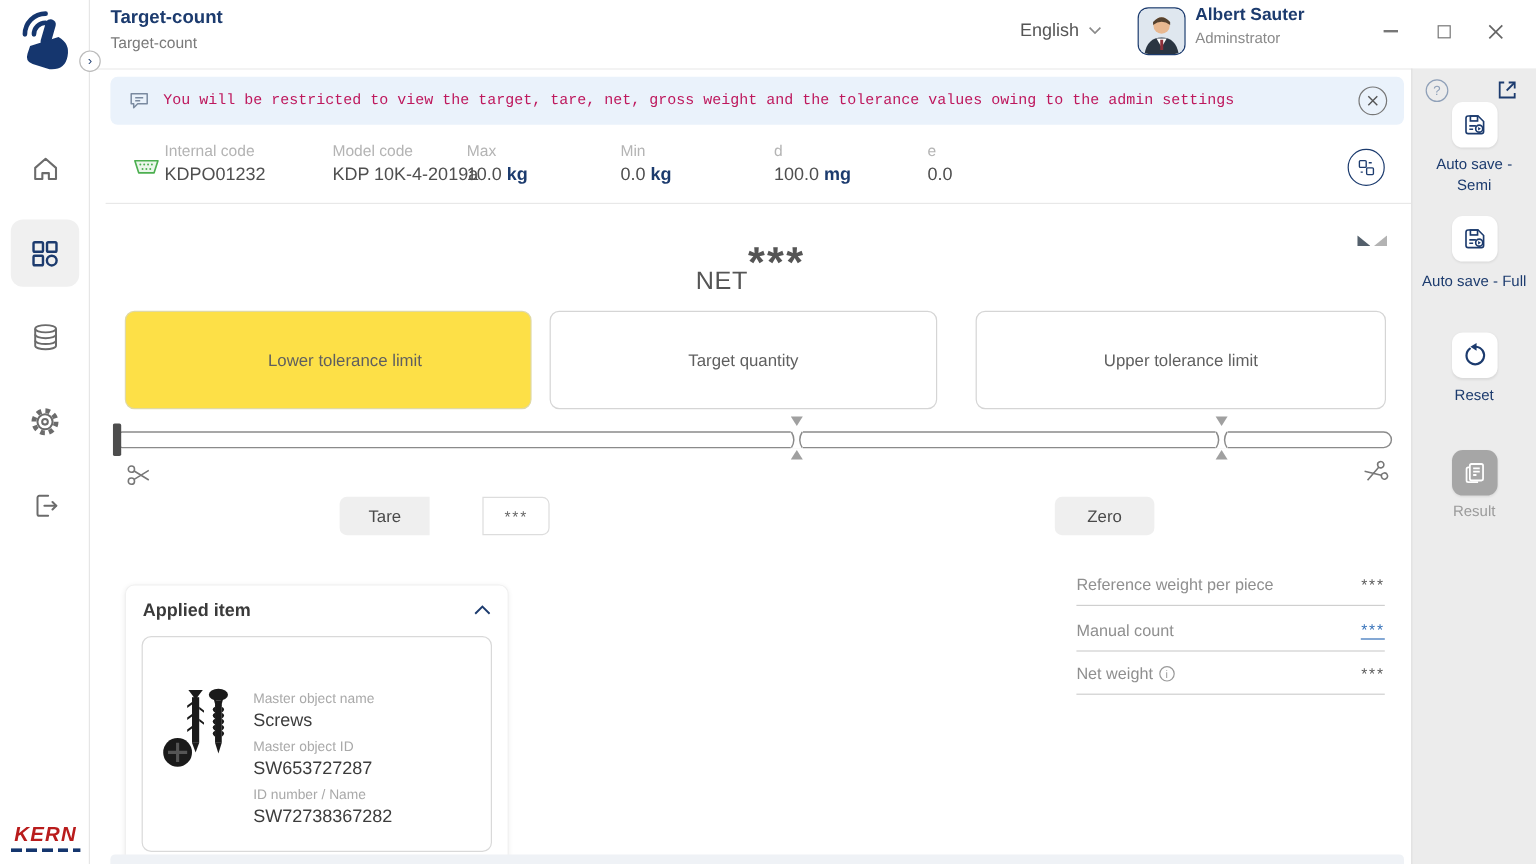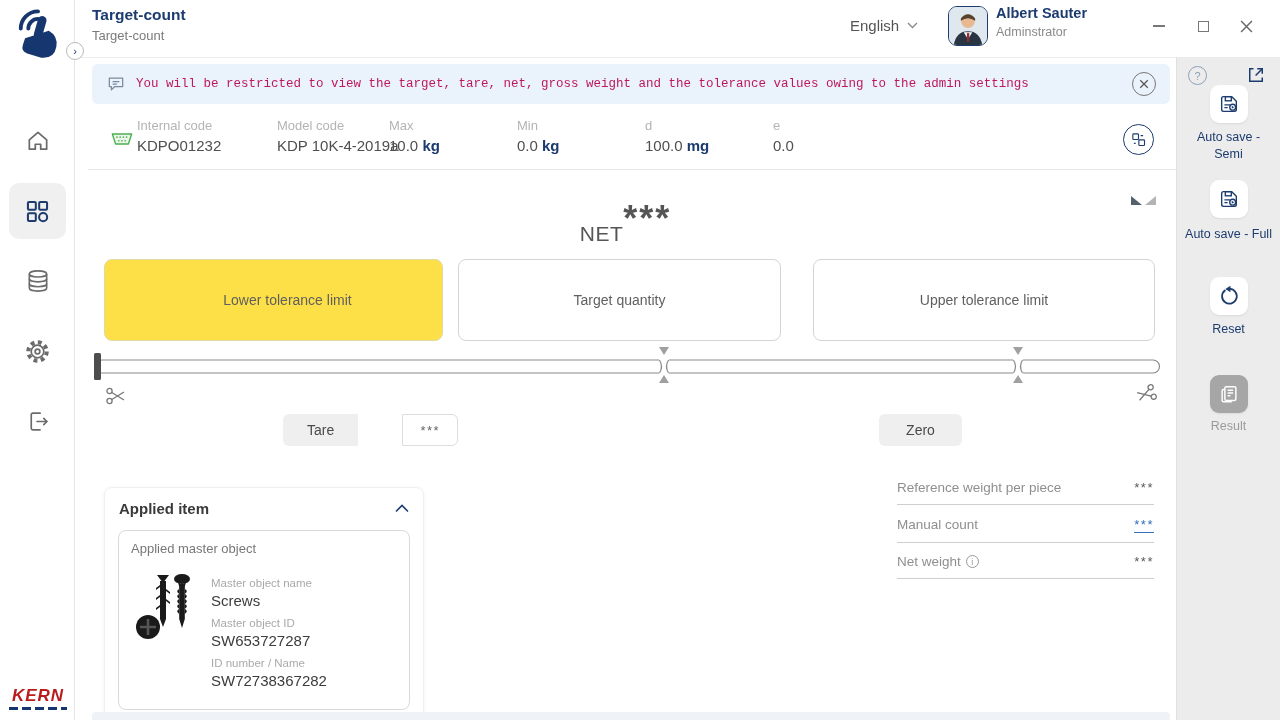--- a/index.html
+++ b/index.html
@@ -104,21 +104,21 @@
     border:1px solid #d9d9d9; border-radius:8px; padding:10px 12px; }
   .applied-card-title { color:#777; font-size:13px; }
   .item-img { position:absolute; left:8px; top:30px; width:74px; height:90px;
     border-radius:6px; background:#fff; }
   .item-fields { position:absolute; left:92px; top:30px; }
   .item-label { color:#a9a9a9; font-size:11.5px; margin-top:8px; }
   .item-label:first-child { margin-top:16px; }
   .item-value { color:#3c3c3c; font-size:15px; margin-top:3px; }
 
   .meas-row { position:absolute; left:822px; width:257px; display:flex;
-    justify-content:space-between; align-items:flex-start; padding-bottom:9px;
+    justify-content:space-between; align-items:center; padding-bottom:9px;
     border-bottom:1px solid #cfcfcf; }
   .meas-label { color:#8f8f8f; font-size:13.5px; display:flex; align-items:center; gap:5px; }
   .meas-value { color:#5a5a5a; font-size:13px; letter-spacing:1.5px; }
   .meas-value.link { color:#3470b8; border-bottom:1.4px solid #3470b8; }
   .info-i { width:13px; height:13px; border:1.1px solid #999; border-radius:50%;
     font-size:9px; color:#999; display:inline-flex; align-items:center; justify-content:center; }
   .bottom-strip { position:absolute; left:17px; right:6px; bottom:0; height:8px;
     background:#eff2f6; border-radius:4px 4px 0 0; }
 
   
@@ -359,21 +359,20 @@
     </div>
 
     <div class="applied">
       <div class="applied-head">
         <span class="applied-title">Applied item</span>
         <svg width="14" height="9" viewBox="0 0 14 9">
           <polyline points="1,7.5 7,1.5 13,7.5" fill="none" stroke="#1c3b6e" stroke-width="1.6"></polyline>
         </svg>
       </div>
       <div class="applied-card">
-        <div class="applied-card-title">Applied master object</div>
         <div class="item-img">
           <svg width="74" height="90" viewBox="0 0 74 90">
             <rect width="74" height="90" rx="6" fill="#fff"></rect>
             <g fill="#1a1a1a">
               <path d="M30 14 h12 l-6 8 z"></path>
               <rect x="33" y="20" width="6" height="38"></rect>
               <path d="M33 24 l-4 3 v2 l4 -3 z M39 28 l4 3 v2 l-4 -3 z M33 34 l-4 3 v2 l4 -3 z M39 38 l4 3 v2 l-4 -3 z M33 44 l-4 3 v2 l4 -3 z"></path>
               <polygon points="33,58 39,58 36,66"></polygon>
               <ellipse cx="55" cy="18" rx="8" ry="5"></ellipse>
               <path d="M51 21 q4 4 8 0 l-1.5 6 q-2.5 3 -5 0 z"></path>

